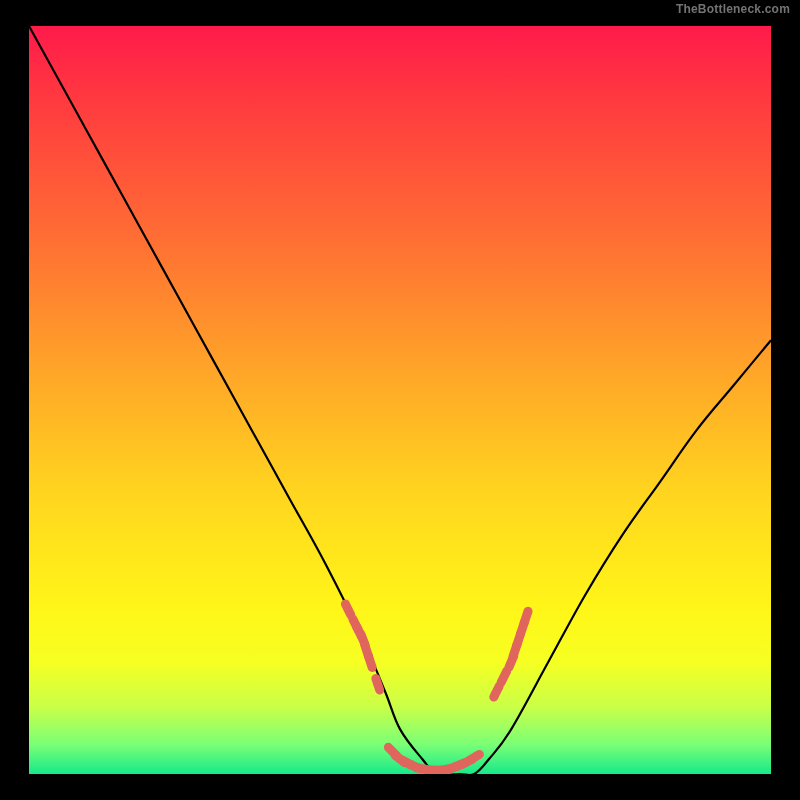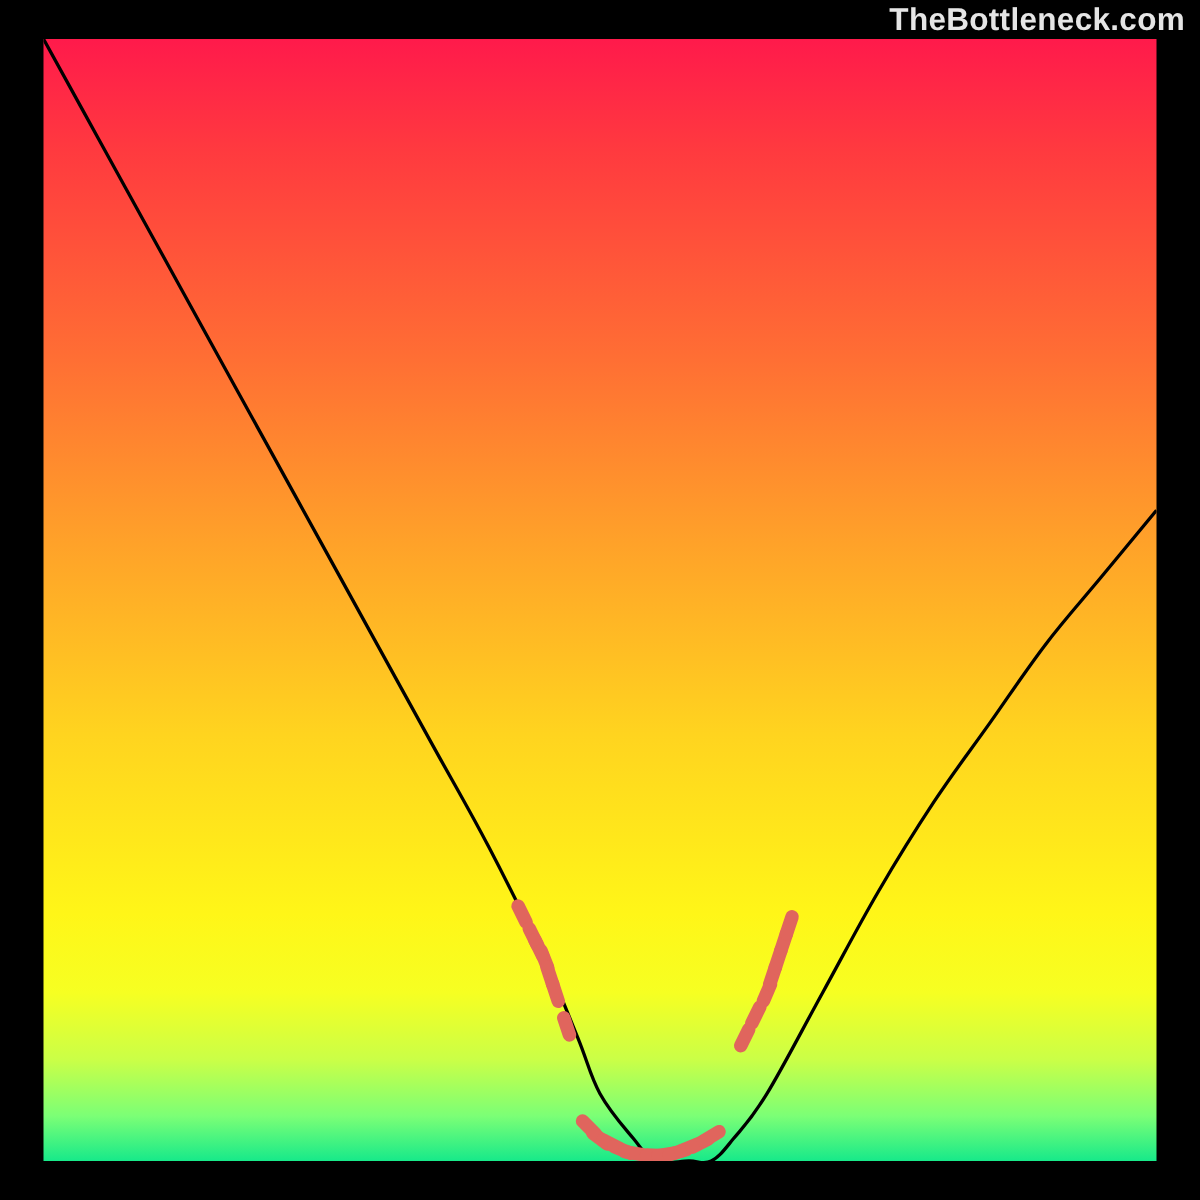--- a/index.html
+++ b/index.html
@@ -33,22 +33,22 @@
       #f6ff22 85%,
       #caff47 91%,
       #7bff76 96%,
       #17e98a 100%
     );
   }
   .watermark {
     position: absolute;
     top: 2px;
     right: 10px;
-    color: #e5e5e5;
-    font-size: 21px;
+    color: #737373;
+    font-size: 12px;
     font-weight: 600;
     letter-spacing: 0.2px;
     user-select: none;
   }
   svg.curve {
     position: absolute;
     left: 0; top: 0;
     width: 742px; height: 748px;
     pointer-events: none;
   }

